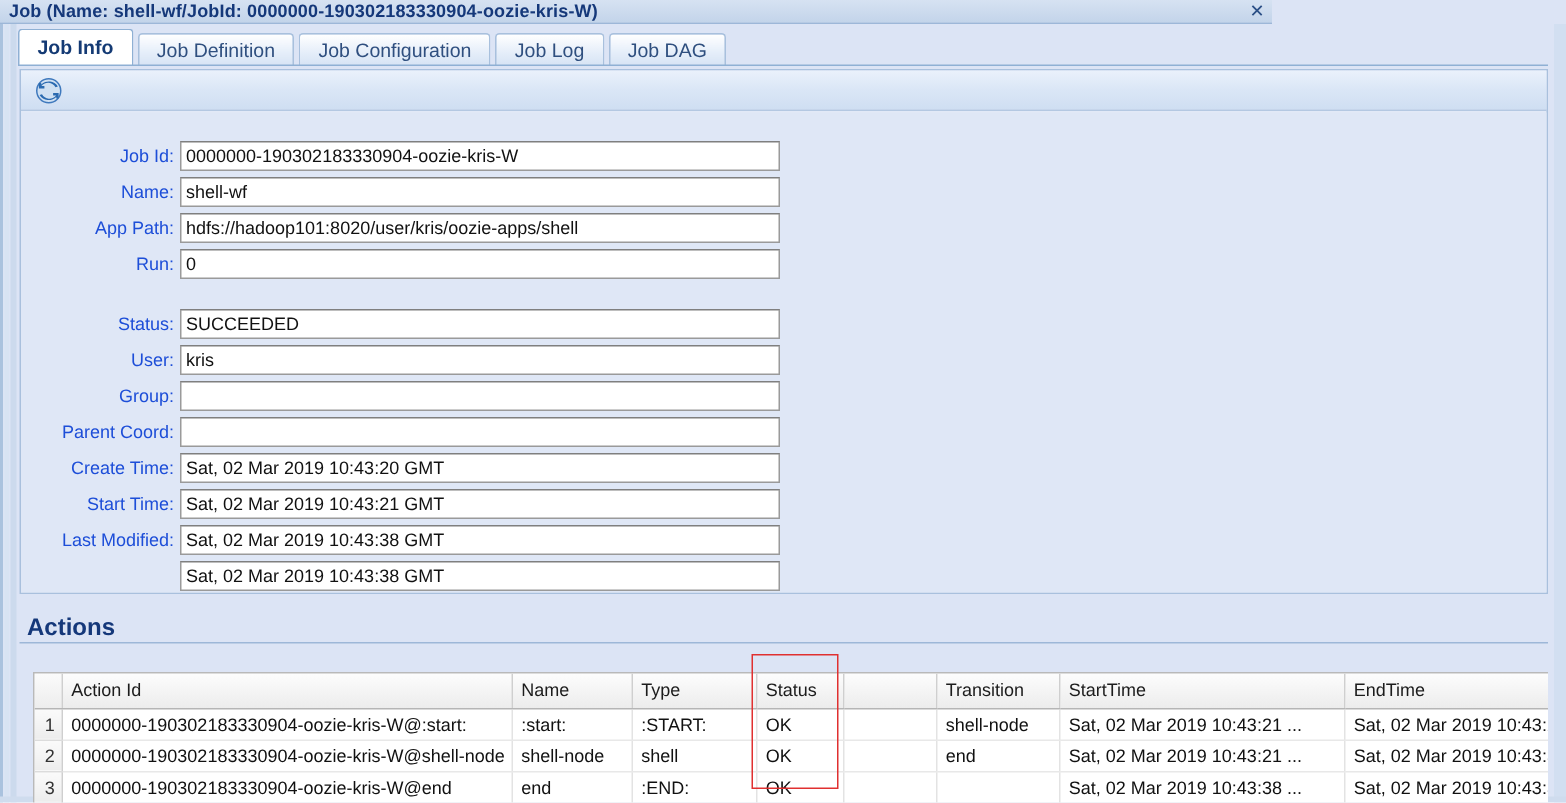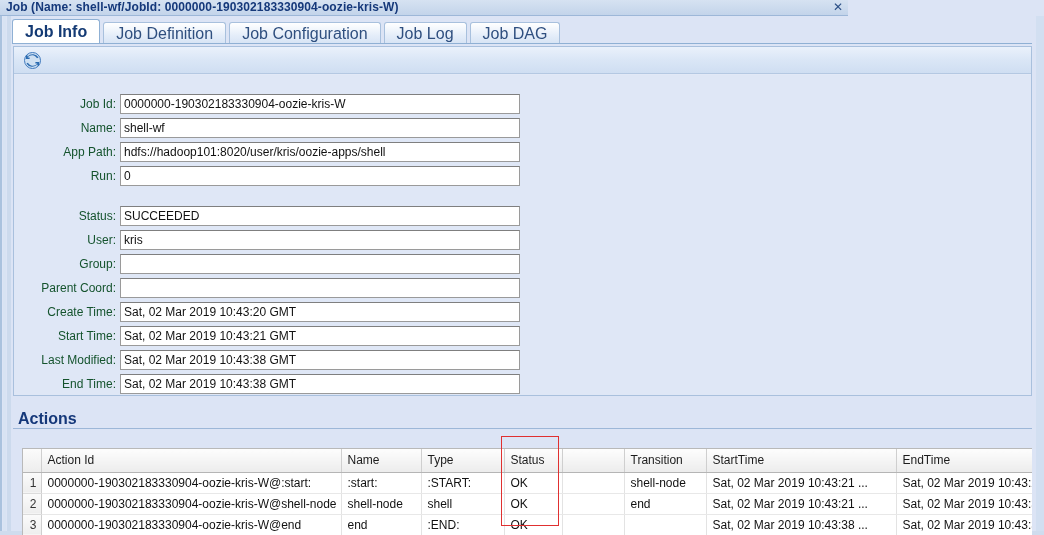--- a/index.html
+++ b/index.html
@@ -62,21 +62,21 @@
     left: 0; bottom: 0;
     display: flex;
     align-items: flex-end;
     height: 26px;
   }
   .tab {
     height: 22px;
     line-height: 21px;
     padding: 0 12px;
     margin-right: 3px;
-    font-size: 16px;
+    font-size: 13px;
     color: #2f4f7f;
     background: linear-gradient(to bottom, #ffffff 0%, #e4edf9 60%, #d6e3f4 100%);
     border: 1px solid #a8c0dd;
     border-bottom: none;
     border-radius: 3px 3px 0 0;
     white-space: nowrap;
     cursor: pointer;
   }
   .tab.active {
     height: 25px;
@@ -126,21 +126,21 @@
     height: 24px;
     margin-bottom: 0px;
   }
   .field-label {
     position: absolute;
     left: 0; top: 0;
     width: 102px;
     text-align: right;
     line-height: 22px;
     font-size: 12px;
-    color: #14532d;
+    color: #1d4ed8;
     white-space: nowrap;
   }
   .field-input {
     position: absolute;
     left: 106px; top: 1px;
     width: 400px; height: 20px;
     background: #ffffff;
     border: 1px solid #9a9a9a;
     border-top-color: #7f7f7f;
     padding: 0 3px;
@@ -318,21 +318,20 @@
         </div>
         <div class="field-row" style="margin-top: 0px;">
           <div class="field-label">Start Time:</div>
           <div class="field-input">Sat, 02 Mar 2019 10:43:21 GMT</div>
         </div>
         <div class="field-row" style="margin-top: 0px;">
           <div class="field-label">Last Modified:</div>
           <div class="field-input">Sat, 02 Mar 2019 10:43:38 GMT</div>
         </div>
         <div class="field-row" style="margin-top: 0px;">
-          <div class="field-label">End Time:</div>
           <div class="field-input">Sat, 02 Mar 2019 10:43:38 GMT</div>
         </div>
       </div>
   </div>
 
   <div id="actions-header">
     <div id="actions-title">Actions</div>
   </div>
 
   <div id="actions-grid">

